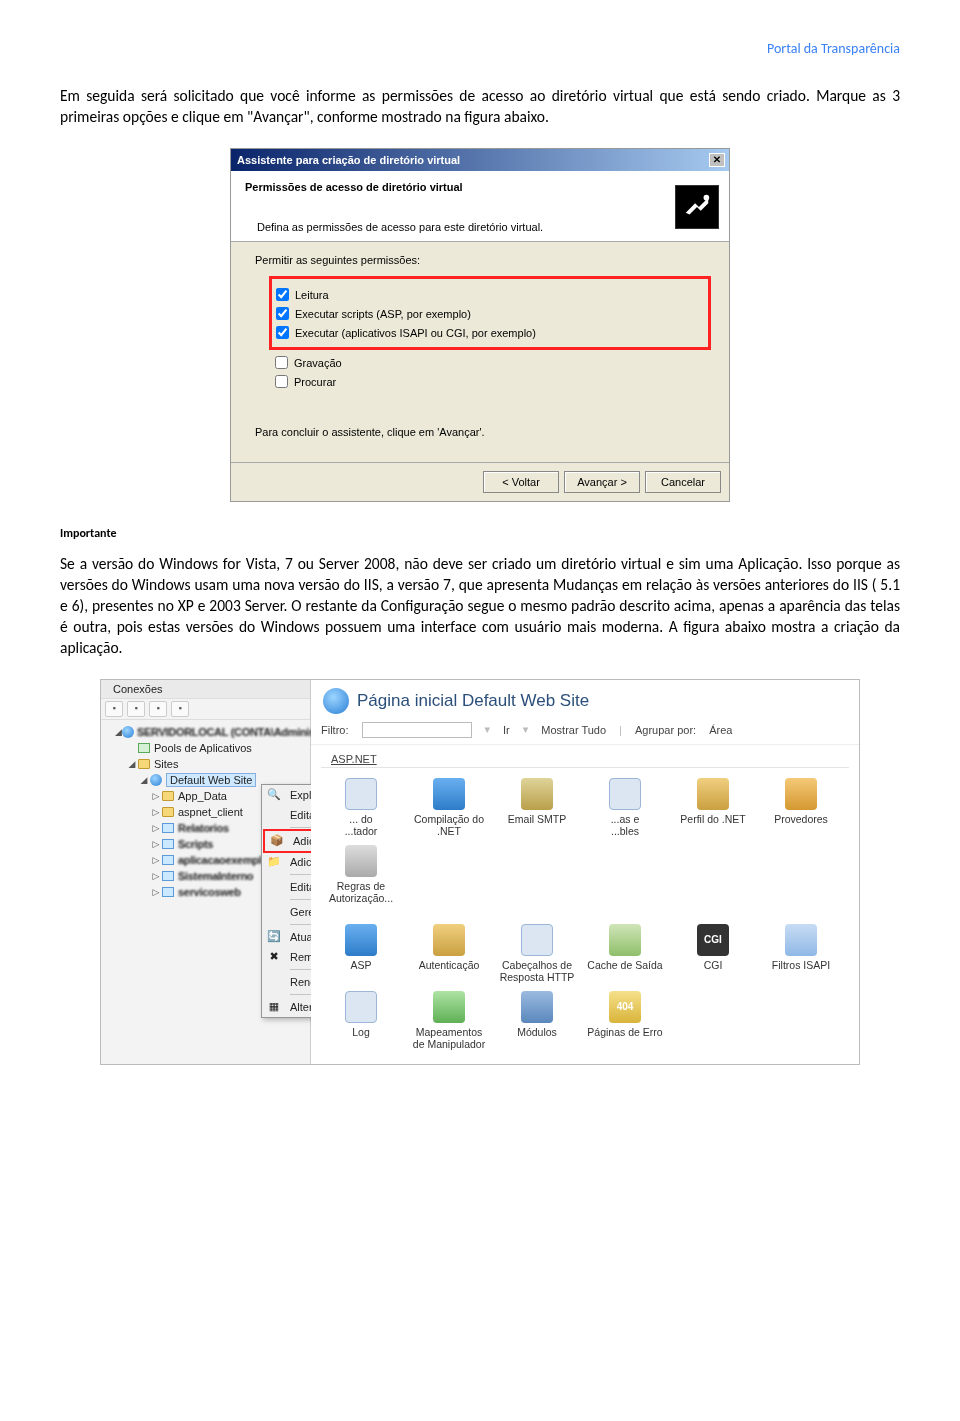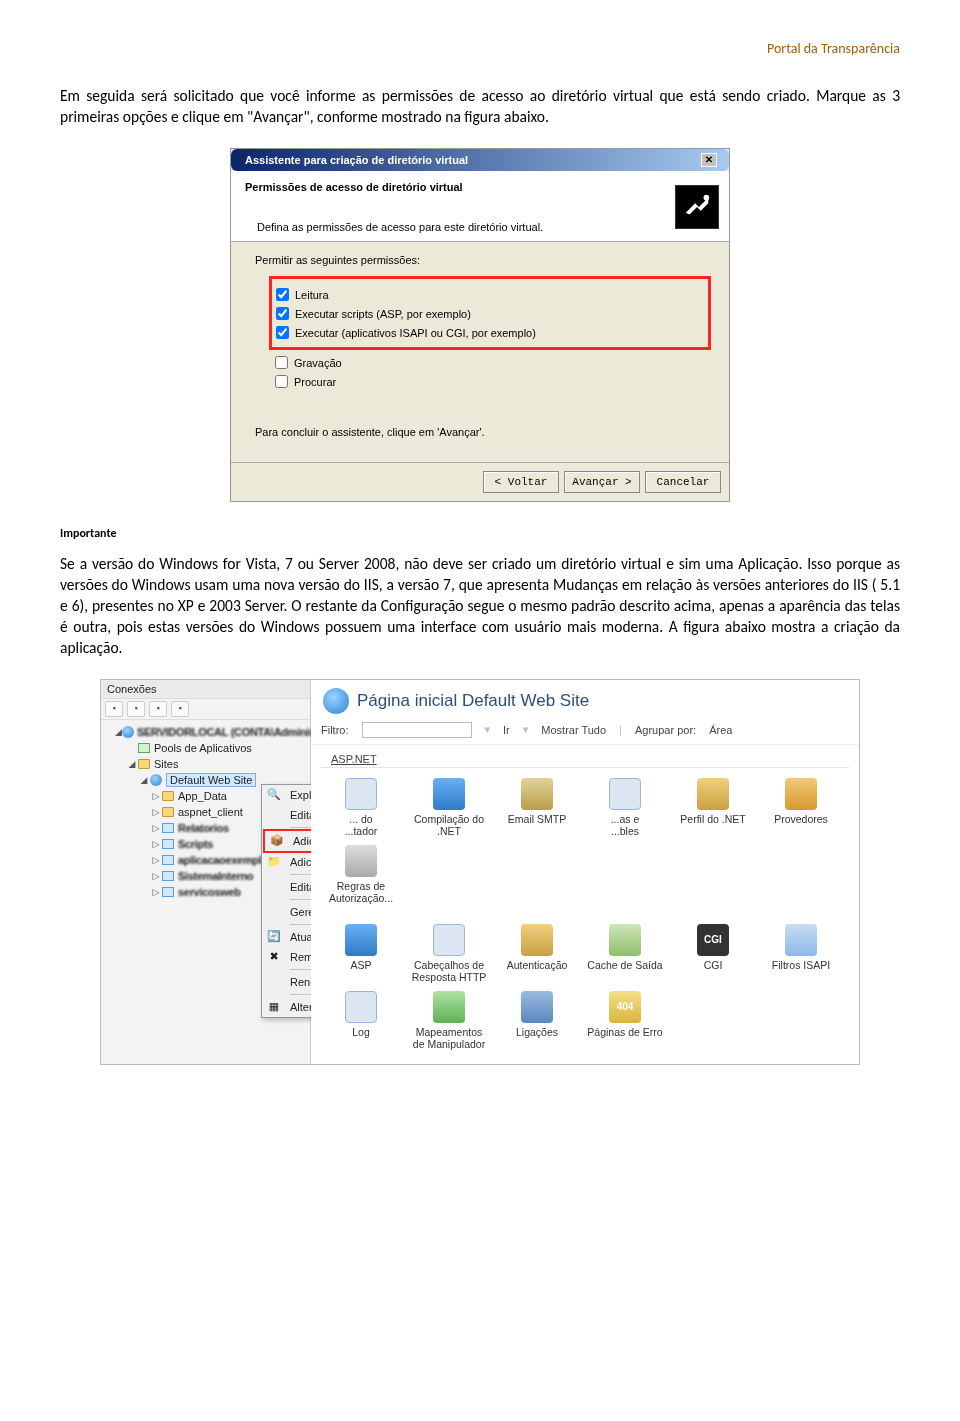--- a/index.html
+++ b/index.html
@@ -1,45 +1,45 @@
 <!DOCTYPE html>
 <html><head>
   <meta charset="utf-8">
   <style>
     * { box-sizing: border-box; margin: 0; padding: 0; }
     body { font-family: Calibri, Arial, sans-serif; background: #fff; color: #000; width: 960px; padding: 40px 60px; font-size: 15px; }
-    .header-right { text-align: right; font-size: 14px; color: #a16207; line-height: 1.3; margin-bottom: 28px; }
+    .header-right { text-align: right; font-size: 14px; color: #3b82f6; line-height: 1.3; margin-bottom: 28px; }
     .para { text-align: justify; font-size: 15.5px; line-height: 1.35; margin-bottom: 20px; }
     .heading { font-size: 12px; margin: 20px 0 14px 0; }
     
     .dlg-wrap { display: flex; justify-content: center; margin: 6px 0 24px 0; }
     .dialog { width: 500px; border: 1px solid #999; background: #ece9d8; font-family: Tahoma, Arial, sans-serif; font-size: 11px; color: #000; }
-    .titlebar { height: 22px; background: linear-gradient(90deg, #0a246a, #a6caf0); color: #fff; display: flex; align-items: center; padding: 0 12px; font-weight: bold; border-radius: 6px; }
+    .titlebar { height: 22px; background: linear-gradient(90deg, #0a246a, #a6caf0); color: #fff; display: flex; align-items: center; padding: 0 4px; font-weight: bold; }
     .titlebar .title-text { flex: 1; padding-left: 2px; }
     .titlebar .close-btn { width: 16px; height: 14px; background: #c0c0c0; border: 1px solid #fff; color: #000; text-align: center; line-height: 11px; font-size: 10px; cursor: pointer; }
     .dlg-header { display: flex; align-items: center; background: #fff; border-bottom: 1px solid #aaa; padding: 10px 10px 8px 14px; }
     .dlg-header-text { flex: 1; }
     .dlg-header-title { font-weight: bold; font-size: 11px; margin-bottom: 2px; }
     .dlg-header-sub { font-size: 11px; padding-left: 12px; margin-top: 28px; }
     .dlg-header-icon { width: 44px; height: 44px; background: #000; border: 1px solid #333; display: flex; align-items: center; justify-content: center; }
     .dlg-header-icon svg { width: 30px; height: 30px; }
     .dlg-body { padding: 12px 24px 10px 24px; }
     .body-label { font-size: 11px; margin-bottom: 10px; }
     .chk-group { margin-left: 20px; }
     .chk-row { display: flex; align-items: center; margin: 6px 0; font-size: 11px; }
     .chk-row input { margin-right: 6px; }
     .highlight-box { border: 3px solid #f22; padding: 3px 4px 2px 4px; margin: 0 -6px 6px -6px; }
     .finish-text { font-size: 11px; margin: 38px 0 14px 0; }
     .dlg-footer { display: flex; justify-content: flex-end; border-top: 1px solid #aaa; padding: 8px 8px; gap: 5px; background: #ece9d8; }
-    .dlg-btn { min-width: 76px; height: 22px; font-size: 11px; border: 1px solid #888; background: #ece9d8; cursor: pointer; box-shadow: 1px 1px 0 #fff inset; font-family: Liberation Mono, monospace; }
+    .dlg-btn { min-width: 76px; height: 22px; font-size: 11px; border: 1px solid #888; background: #ece9d8; cursor: pointer; box-shadow: 1px 1px 0 #fff inset; }
     
     .iis-wrap { display: flex; justify-content: center; }
     .iis { width: 760px; border: 1px solid #bbb; font-family: 'Segoe UI', Tahoma, sans-serif; font-size: 11px; color: #222; background: #fff; display: flex; }
     .iis-left { width: 210px; background: #f3f3f3; border-right: 1px solid #ccc; }
-    .iis-left-title { font-size: 11px; padding: 3px 6px; border-bottom: 1px solid #ddd; background: #eaeaea; }
+    .iis-left-title { font-size: 11px; padding: 3px 12px; border-bottom: 1px solid #ddd; background: #eaeaea; }
     .iis-tb { display: flex; gap: 4px; padding: 2px 4px; border-bottom: 1px solid #ddd; }
     .iis-tb-btn { width: 18px; height: 16px; border: 1px solid #ccc; background: #fafafa; border-radius: 2px; font-size: 9px; line-height: 13px; text-align: center; color: #555; }
     .tree { padding: 4px 2px; }
     .tnode { display: flex; align-items: center; padding: 1px 2px; white-space: nowrap; }
     .tnode .tw { width: 10px; text-align: center; color: #555; font-size: 9px; }
     .tnode .ticon { width: 14px; height: 14px; margin-right: 3px; display: inline-flex; align-items: center; justify-content: center; }
     .ic-folder { background: #f6d77a; border: 1px solid #c19b2e; border-radius: 1px; width: 12px; height: 10px; }
     .ic-globe { background: radial-gradient(circle at 40% 35%, #9cd5ff, #2a7fd6); border-radius: 50%; width: 12px; height: 12px; }
     .ic-site { background: #cde9ff; border: 1px solid #5a9bd8; width: 12px; height: 10px; }
     .ic-app { background: #d6f0d6; border: 1px solid #5aa85a; width: 12px; height: 10px; }
@@ -329,28 +329,28 @@
             <div class="fi c-lock"></div>
             <div>Regras de<br>Autorização...</div>
           </div>
         </div>
       <div class="icon-grid" id="grid-b">
           <div class="feat">
             <div class="fi c-blue"></div>
             <div>ASP</div>
           </div>
           <div class="feat">
+            <div class="fi c-key"></div>
+            <div>Autenticação</div>
+          </div>
+          <div class="feat">
             <div class="fi c-paper"></div>
             <div>Cabeçalhos de<br>Resposta HTTP</div>
           </div>
           <div class="feat">
-            <div class="fi c-key"></div>
-            <div>Autenticação</div>
-          </div>
-          <div class="feat">
             <div class="fi c-cache"></div>
             <div>Cache de Saída</div>
           </div>
           <div class="feat">
             <div class="fi c-dark">CGI</div>
             <div>CGI</div>
           </div>
           <div class="feat">
             <div class="fi c-link"></div>
             <div>Filtros ISAPI</div>
@@ -358,21 +358,21 @@
           <div class="feat">
             <div class="fi c-paper"></div>
             <div>Log</div>
           </div>
           <div class="feat">
             <div class="fi c-green"></div>
             <div>Mapeamentos<br>de Manipulador</div>
           </div>
           <div class="feat">
             <div class="fi c-gear"></div>
-            <div>Ligações</div>
+            <div>Módulos</div>
           </div>
           <div class="feat">
             <div class="fi c-404">404</div>
             <div>Páginas de Erro</div>
           </div>
         </div>
     </div>
   </div>
 </div>
 

